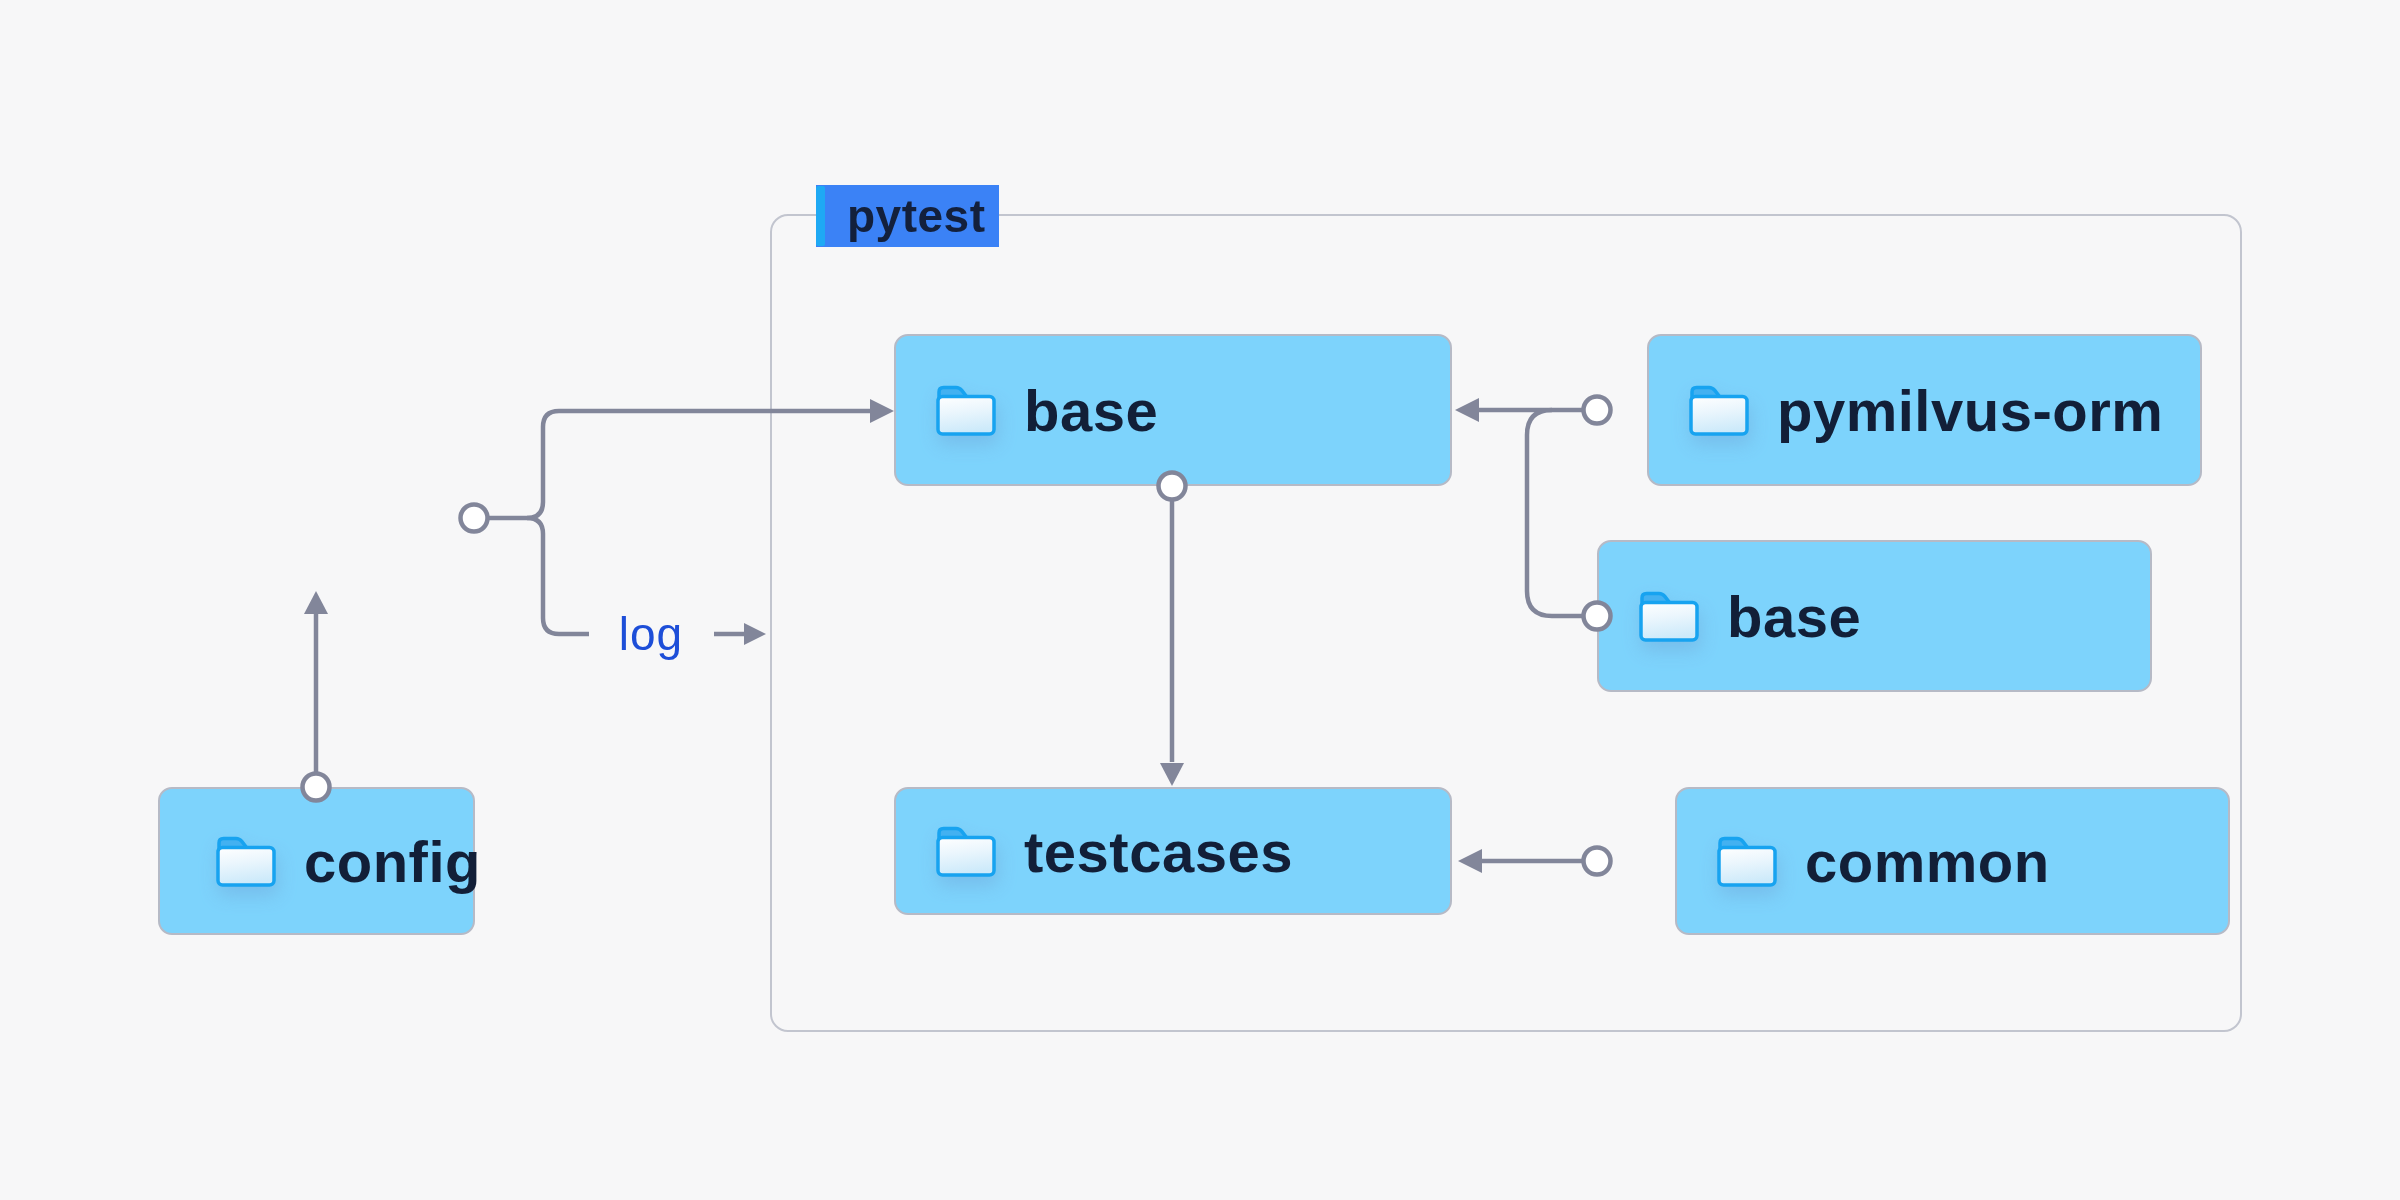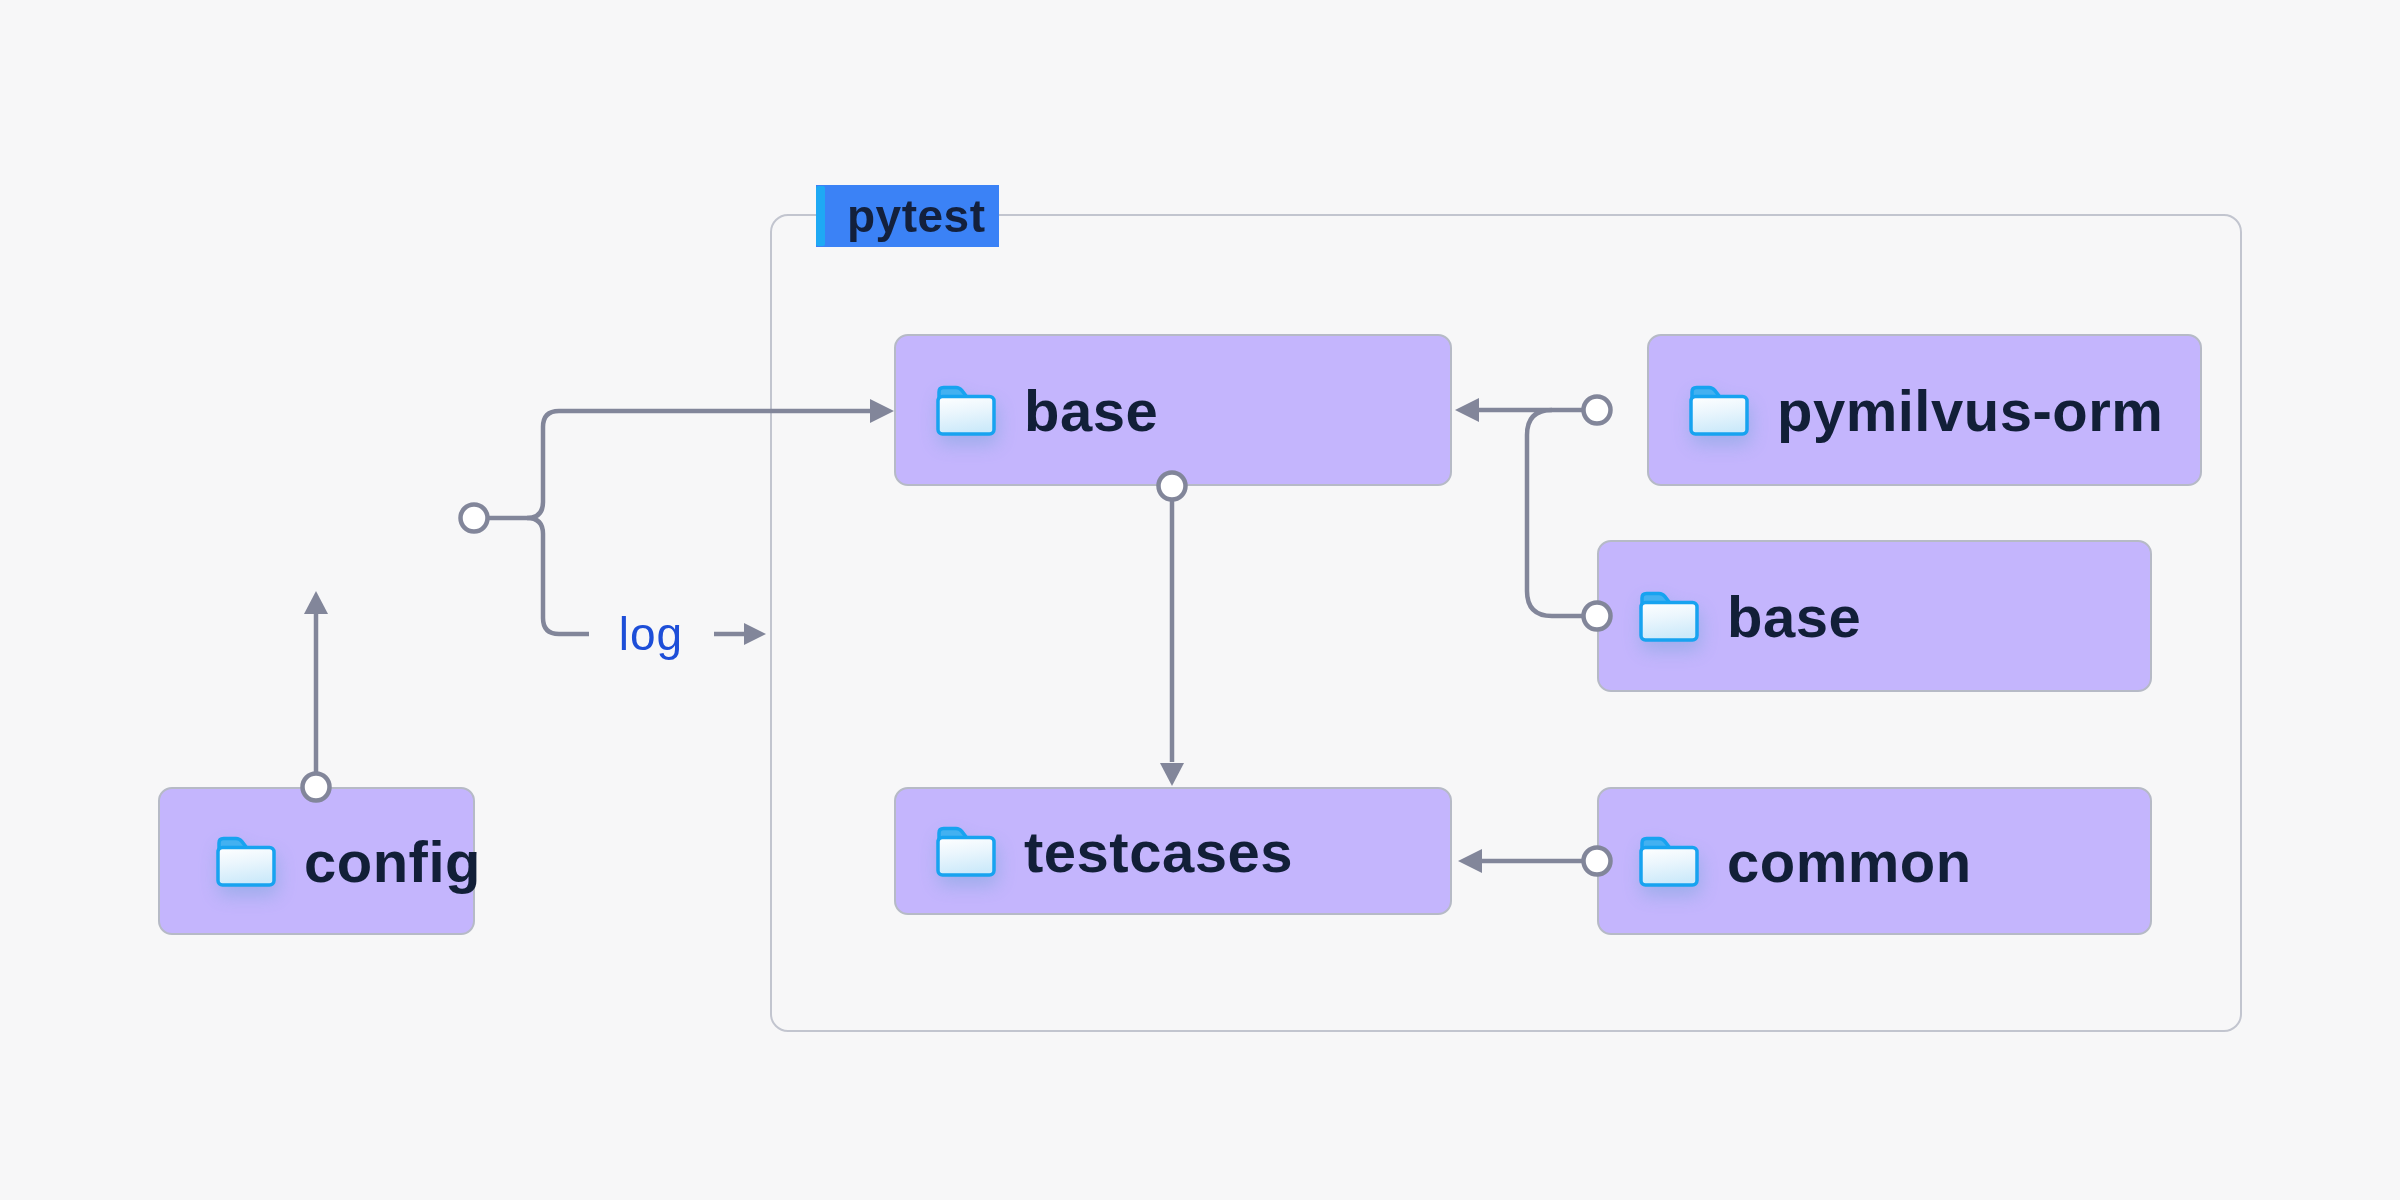--- a/index.html
+++ b/index.html
@@ -63,21 +63,21 @@
   .group-label .group-title {
     font-size: 46px;
     font-weight: 700;
     color: #13203c;
     letter-spacing: 0.5px;
     white-space: nowrap;
   }
   
   .node {
     position: absolute;
-    background: #c4b5fd;
+    background: #7dd3fc;
     border: 2px solid #b6bac6;
     border-radius: 14px;
     display: flex;
     align-items: center;
     z-index: 2;
     box-sizing: border-box;
   }
   .node .folder {
     display: inline-flex;
     flex: none;
@@ -92,21 +92,21 @@
     color: #121f38;
     letter-spacing: 0.5px;
     white-space: nowrap;
   }
   #node-utils     { left: 158px;  top: 445px; width: 317px; height: 145px; }
   #node-config    { left: 158px;  top: 787px; width: 317px; height: 148px; }
   #node-base      { left: 894px;  top: 334px; width: 558px; height: 152px; }
   #node-pymilvus  { left: 1647px; top: 334px; width: 555px; height: 152px; }
   #node-check     { left: 1597px; top: 540px; width: 555px; height: 152px; }
   #node-testcases { left: 894px;  top: 787px; width: 558px; height: 128px; }
-  #node-common    { left: 1597px; top: 787px; width: 555px; height: 148px; }
+  #node-common    { left: 1675px; top: 787px; width: 555px; height: 148px; }
   
   .edge-text {
     position: absolute;
     left: 598px; top: 606px;
     width: 106px;
     text-align: center;
     font-size: 46px;
     font-weight: 400;
     color: #1d4ed8;
     line-height: 56px;

